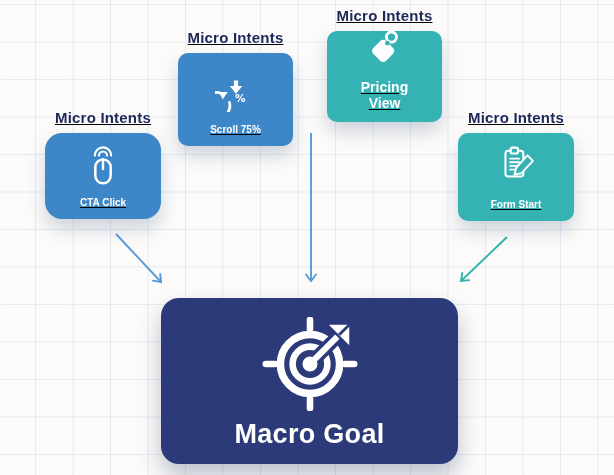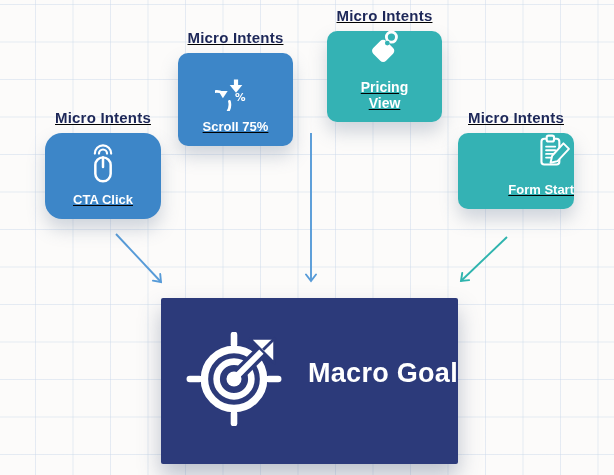--- a/index.html
+++ b/index.html
@@ -23,36 +23,36 @@
     font-size:15px;font-weight:700;color:#1d2758;letter-spacing:.2px;
   }
   .node-box{
     display:flex;flex-direction:column;align-items:center;justify-content:flex-end;
     border-radius:10px;
     box-shadow:0 10px 18px rgba(90,110,140,.28);
     padding-bottom:11px;box-sizing:border-box;
   }
   .node-box .icon-wrap{flex:1;display:flex;align-items:center;justify-content:center;padding-top:6px;}
   .node-label{
-    color:#fff;font-weight:700;font-size:13px;line-height:1.15;
+    color:#fff;font-weight:700;font-size:10px;line-height:1.15;
     text-align:center;white-space:nowrap;
   }
   .blue .node-box{background:#3d86c8;}
   .teal .node-box{background:#34b2b4;gap:8px;}
   .node-cta{left:45px;top:108px;width:116px;}   .node-cta .node-box{height:86px;border-radius:17px;}
   .node-scroll{left:178px;top:28px;width:115px;} .node-scroll .node-box{height:93px;}
   .node-pricing{left:327px;top:6px;width:115px;} .node-pricing .node-box{height:91px;}
   .node-pricing .node-label{white-space:normal;width:62px;font-size:14px;}
-  .node-form{left:458px;top:108px;width:116px;}  .node-form .node-box{height:76px;align-items:flex-end;}
+  .node-form{left:458px;top:108px;width:116px;}  .node-form .node-box{height:88px;}
   .goal{
     position:absolute;z-index:2;
     left:161px;top:298px;width:297px;height:166px;
-    background:#2c3a7a;border-radius:2px;
+    background:#2c3a7a;border-radius:18px;
     box-shadow:0 12px 22px rgba(70,85,120,.35);
-    display:flex;flex-direction:row;align-items:center;justify-content:flex-end;
+    display:flex;flex-direction:column;align-items:center;justify-content:flex-end;
     padding-bottom:14px;box-sizing:border-box;
   }
   .goal .icon-wrap{flex:1;display:flex;align-items:center;justify-content:center;padding-top:10px;}
   .goal-label{color:#fff;font-weight:700;font-size:27px;letter-spacing:.3px;line-height:1.1;}
   svg{display:block;}
 </style>
 </head>
 <body>
 
 <div class="canvas">

